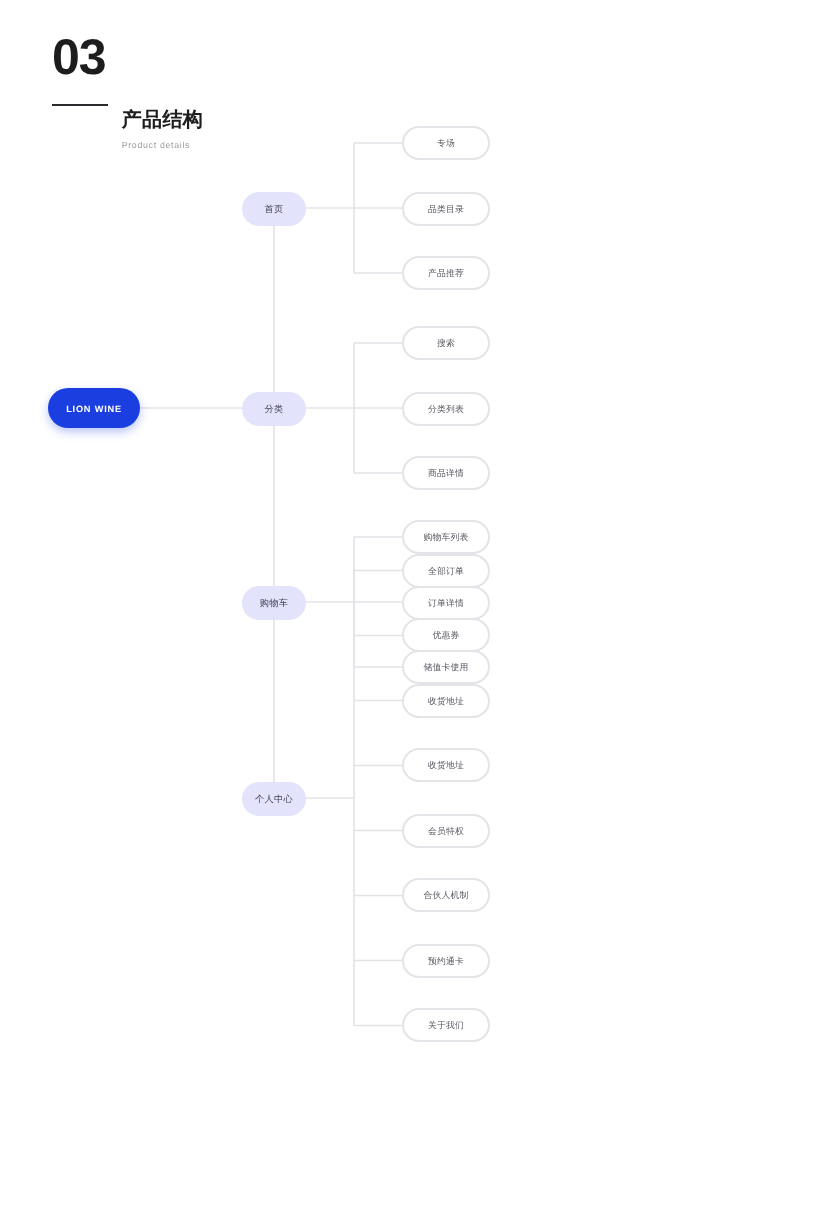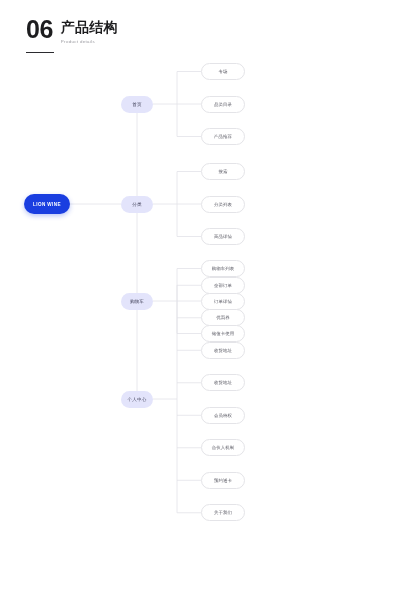--- a/index.html
+++ b/index.html
@@ -33,25 +33,26 @@
     letter-spacing: -0.5px;
     color: #1d1d1f;
     line-height: 1;
     font-family: "Liberation Sans", "DejaVu Sans", sans-serif;
   }
   .header-text {
     margin-left: 8px;
     padding-top: 2px;
   }
   .header-title {
-    font-size: 14px;
+    font-size: 10px;
     font-weight: 700;
     color: #1d1d1f;
     letter-spacing: 0.2px;
     line-height: 1.25;
+    margin-top: 36px;
   }
   .header-sub {
     font-size: 4.4px;
     color: #9a9aa0;
     letter-spacing: 0.35px;
     margin-top: 2.5px;
     line-height: 1.2;
   }
   .header-rule {
     position: absolute;
@@ -123,21 +124,21 @@
     font-weight: 400;
     letter-spacing: 0.1px;
   }
 </style>
 </head>
 <body>
 
 <div id="page">
 
   <div class="header">
-    <div class="header-num">06</div>
+    <div class="header-num">03</div>
     <div class="header-text">
       <div class="header-title">产品结构</div>
       <div class="header-sub">Product details</div>
     </div>
   </div>
   <div class="header-rule"></div>
 
   <div class="diagram">
     <svg id="connectors">
         <path d="M 137 104 L 137 399" stroke="#e2e2e8" stroke-width="0.8" fill="none"></path>

